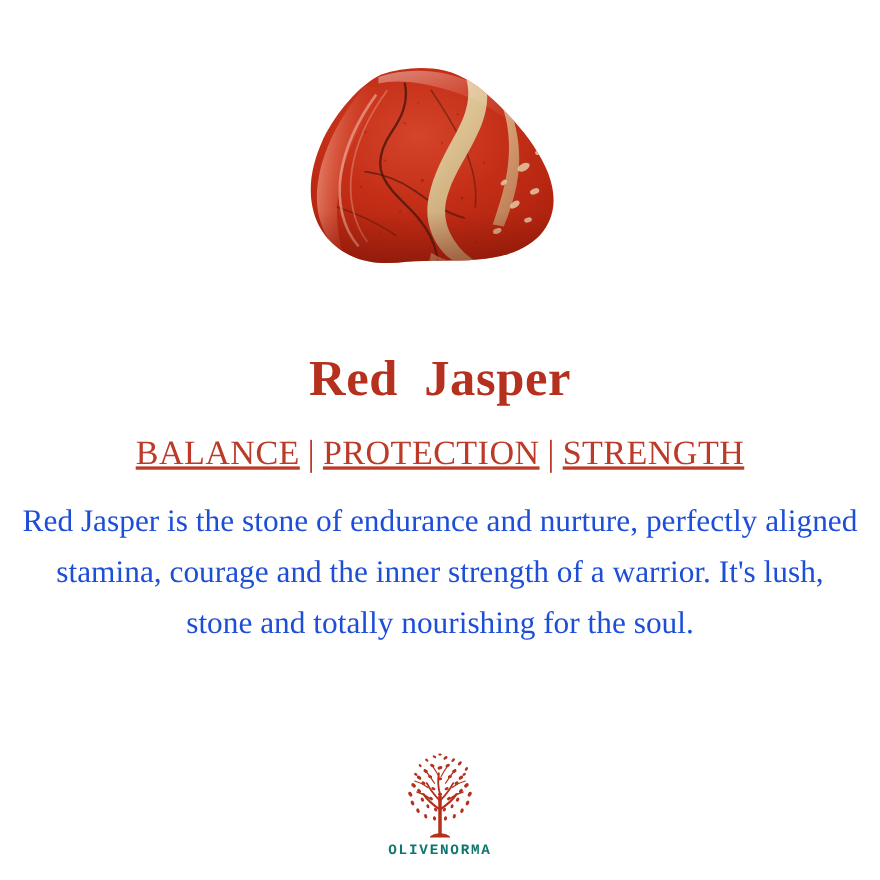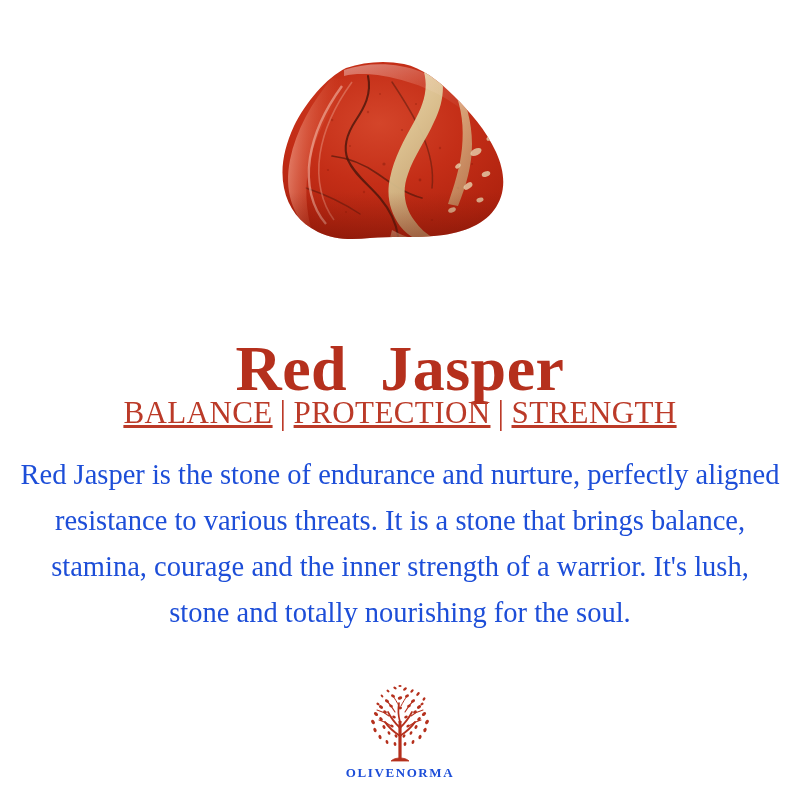--- a/index.html
+++ b/index.html
@@ -36,27 +36,27 @@
   .stone-svg {
     display: block;
     width: 256px;
     height: 186px;
   }
 
   
   .title {
     position: absolute;
     left: 0;
-    top: 291px;
+    top: 278px;
     width: 800px;
     text-align: center;
     color: #b5301d;
     font-family: "Liberation Serif", "DejaVu Serif", serif;
     font-weight: bold;
-    font-size: 64px;
+    font-size: 46px;
     line-height: 70px;
     letter-spacing: 0.5px;
     white-space: pre;
   }
 
   
   .subtitle {
     position: absolute;
     left: 0;
     top: 394px;
@@ -107,22 +107,22 @@
     flex-direction: column;
     align-items: center;
   }
   .logo-mark {
     display: block;
     width: 84px;
     height: 78px;
   }
   .logo-word {
     margin-top: 3px;
-    color: #1d4ed8;
-    font-family: Liberation Serif, serif;
+    color: #0f766e;
+    font-family: Liberation Mono, monospace;
     font-weight: bold;
     font-size: 13px;
     letter-spacing: 1.6px;
     line-height: 16px;
   }
 </style>
 </head>
 <body>
 
 <div class="page">
@@ -224,21 +224,20 @@
       </g>
     </svg>
   </div>
 
   <h1 class="title">Red  Jasper</h1>
 
   <div class="subtitle"><span>BALANCE</span><span class="sep">|</span><span>PROTECTION</span><span class="sep">|</span><span>STRENGTH</span></div>
 
   <div class="body-copy">
     <span class="ln">Red Jasper is the stone of endurance and nurture, perfectly aligned</span>
-    <span class="ln">resistance to various threats. It is a stone that brings balance,</span>
     <span class="ln">stamina, courage and the inner strength of a warrior. It's lush,</span>
     <span class="ln">stone and totally nourishing for the soul.</span>
   </div>
 
   <div class="logo">
     <svg class="logo-mark" viewBox="0 0 84 78" aria-hidden="true">
       <g stroke="#b5301d" fill="none" stroke-linecap="round">
 
         <path d="M42 74 L42 40" stroke-width="3.2"></path>
         <path d="M42 74 C38 74, 35 75, 33 77 L51 77 C49 75, 46 74, 42 74 Z" fill="#b5301d" stroke-width="0.8"></path>

